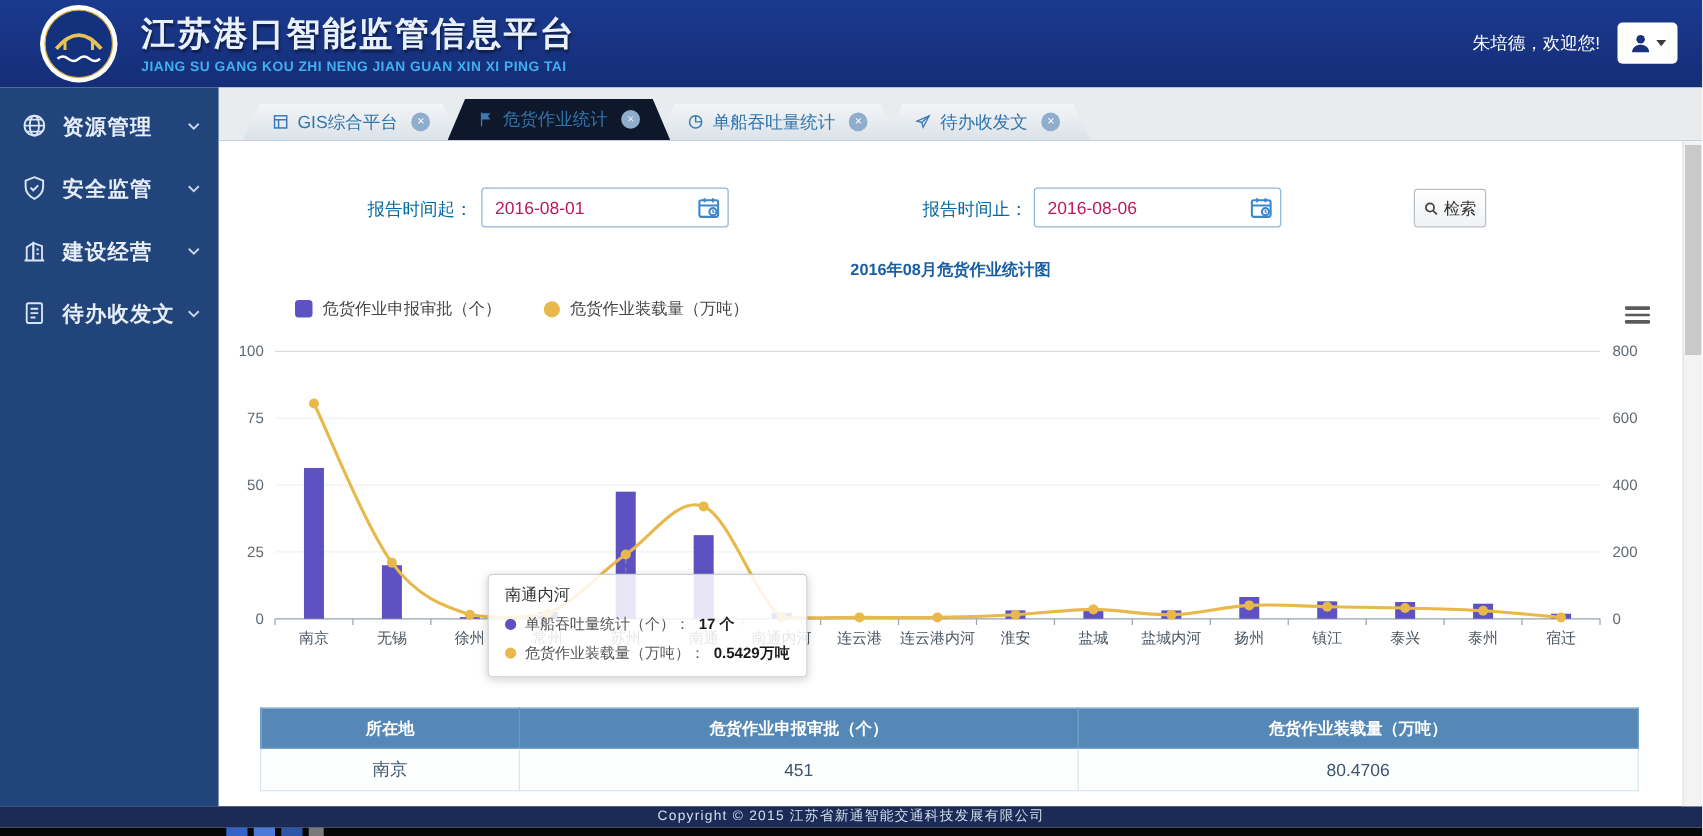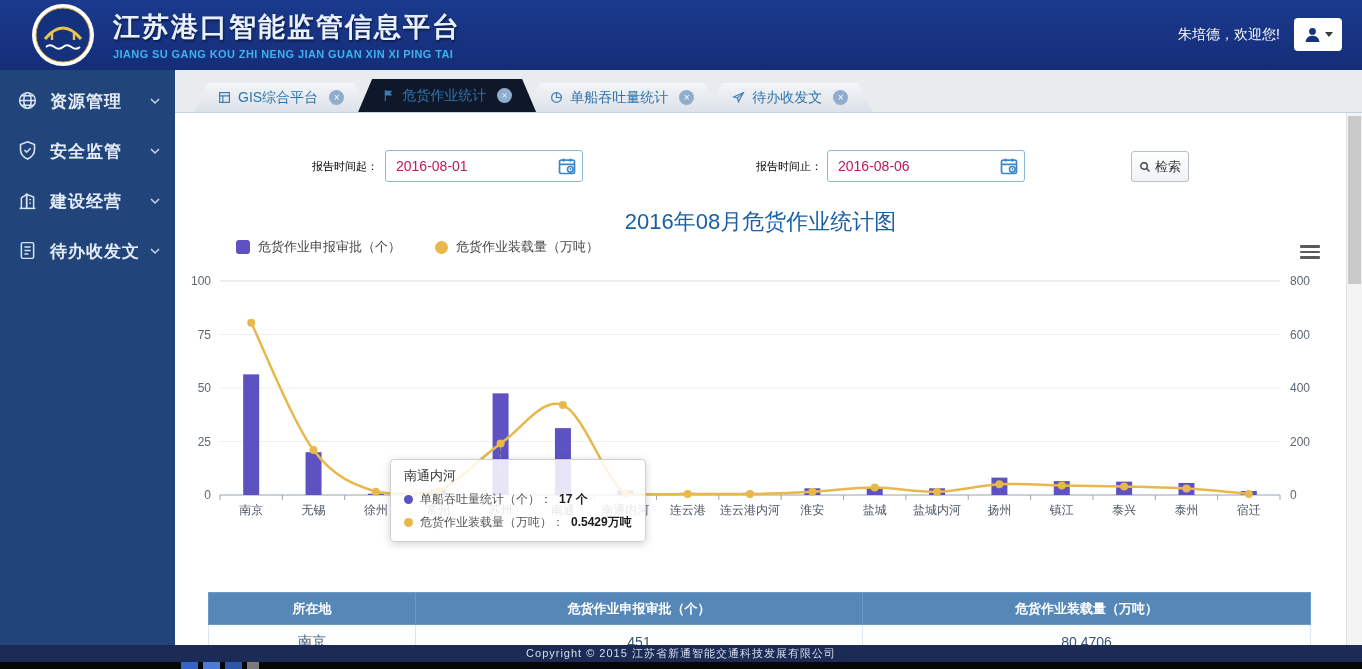--- a/index.html
+++ b/index.html
@@ -34,55 +34,55 @@
     clip-path:polygon(14px 0,calc(100% - 14px) 0,100% 100%,0 100%);
     background:linear-gradient(#f3f5f7,#dce2e9);color:#2f74ad;font-size:14px;cursor:pointer;z-index:1;}
   .tab.active{background:#0f172a;height:33px;z-index:3;font-family:Liberation Serif, serif;}
   .tab-icon{margin-right:7px;display:inline-flex;}
   .tab-close{width:15px;height:15px;border-radius:50%;background:#8fadcd;color:#fff;font-size:10px;
     line-height:15px;text-align:center;margin-left:11px;cursor:pointer;}
 
   
   .content-bg{position:absolute;left:175px;top:113px;width:1171px;height:532px;background:#fff;}
 
-  .filter-label{position:absolute;top:159px;font-size:11px;color:#000000;width:100px;text-align:right;}
+  .filter-label{position:absolute;top:159px;font-size:14px;color:#0369a1;width:100px;text-align:right;}
   #label-start{left:278px;} #label-end{left:722px;}
   .date-input{position:absolute;top:150px;width:198px;height:32px;box-sizing:border-box;
     border:1px solid #8cb8da;border-radius:3px;padding:0 32px 0 10px;font-size:14px;color:#be185d;
     background:#fff;outline:none;font-family:inherit;}
   #date-start{left:385px;} #date-end{left:827px;}
   .cal-icon{position:absolute;top:156px;width:20px;height:20px;cursor:pointer;}
   #cal-start{left:557px;} #cal-end{left:999px;}
   .search-btn{position:absolute;left:1131px;top:151px;width:58px;height:31px;border:1px solid #b9bfc6;
     border-radius:3px;background:linear-gradient(#ffffff,#f0f2f4);display:flex;align-items:center;
     justify-content:center;gap:4px;font-size:13px;color:#333;cursor:pointer;}
 
   .chart-title{position:absolute;left:175px;width:1171px;top:207px;text-align:center;
-    font-size:22px;font-weight:normal;color:#1a5fa5;}
+    font-size:13px;font-weight:bold;color:#1a5fa5;}
 
   .legend{position:absolute;left:236px;top:238px;display:flex;gap:34px;}
   .legend-item{display:flex;align-items:center;gap:8px;font-size:13px;color:#464646;cursor:pointer;}
   .swatch-square{width:14px;height:14px;border-radius:3px;display:inline-block;}
   .swatch-circle{width:13px;height:13px;border-radius:50%;display:inline-block;}
 
   .toolbox{position:absolute;left:1300px;top:245px;width:20px;cursor:pointer;}
   .toolbox .bar{height:2.5px;background:#5a5a5a;margin:0 0 3px 0;border-radius:1px;}
 
   .chart-svg{position:absolute;left:185px;top:262px;}
 
   .tooltip{position:absolute;left:390px;top:459px;background:rgba(255,255,255,.85);
     border:1px solid #cfcfcf;border-radius:4px;box-shadow:0 2px 8px rgba(0,0,0,.18);
     padding:7px 13px 10px;z-index:5;white-space:nowrap;pointer-events:none;}
   .tooltip-title{font-size:13px;color:#333;margin-bottom:3px;}
   .tooltip-row{display:flex;align-items:center;gap:7px;font-size:12px;color:#555;margin-top:6px;}
   .tooltip-dot{width:9px;height:9px;border-radius:50%;display:inline-block;}
   .tt-value{font-weight:bold;color:#1a1a1a;}
 
   
-  .data-table{position:absolute;left:208px;top:592px;width:1102px;border-collapse:collapse;table-layout:fixed;}
+  .data-table{position:absolute;left:208px;top:566px;width:1102px;border-collapse:collapse;table-layout:fixed;}
   .data-table th{background:#5587b7;color:#fff;font-size:13px;font-weight:bold;height:29px;
     border:1px solid #6d9ac3;text-align:center;}
   .data-table td{background:#fdfefe;color:#3d566e;font-size:14px;height:31px;text-align:center;
     border:1px solid #dbe6f1;}
 
   
   .footer{position:absolute;left:0;top:645px;width:1362px;height:17px;background:#1b2b55;
     color:#d6dded;font-size:11px;text-align:center;line-height:17px;letter-spacing:1px;}
   .taskbar{position:absolute;left:0;top:662px;width:1362px;height:7px;background:#070707;}
   .taskbar span{position:absolute;top:0;height:7px;display:block;}

